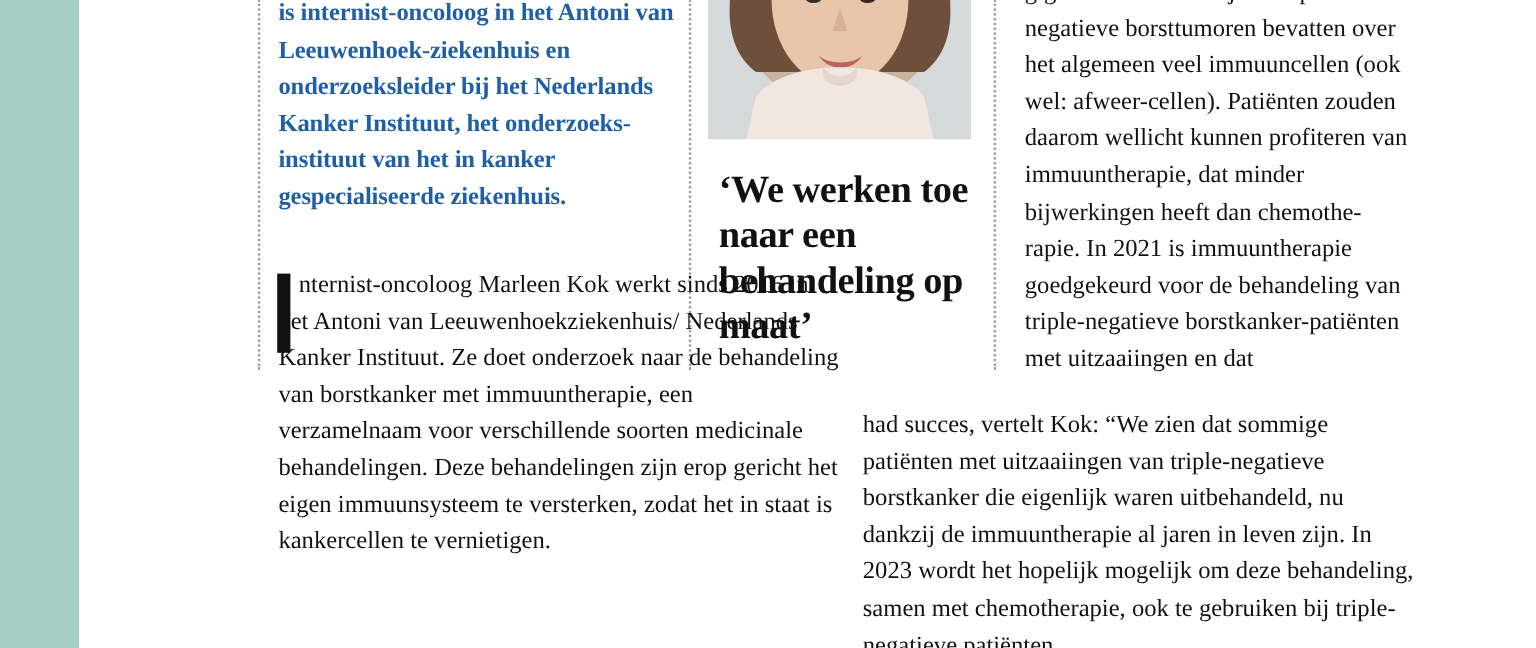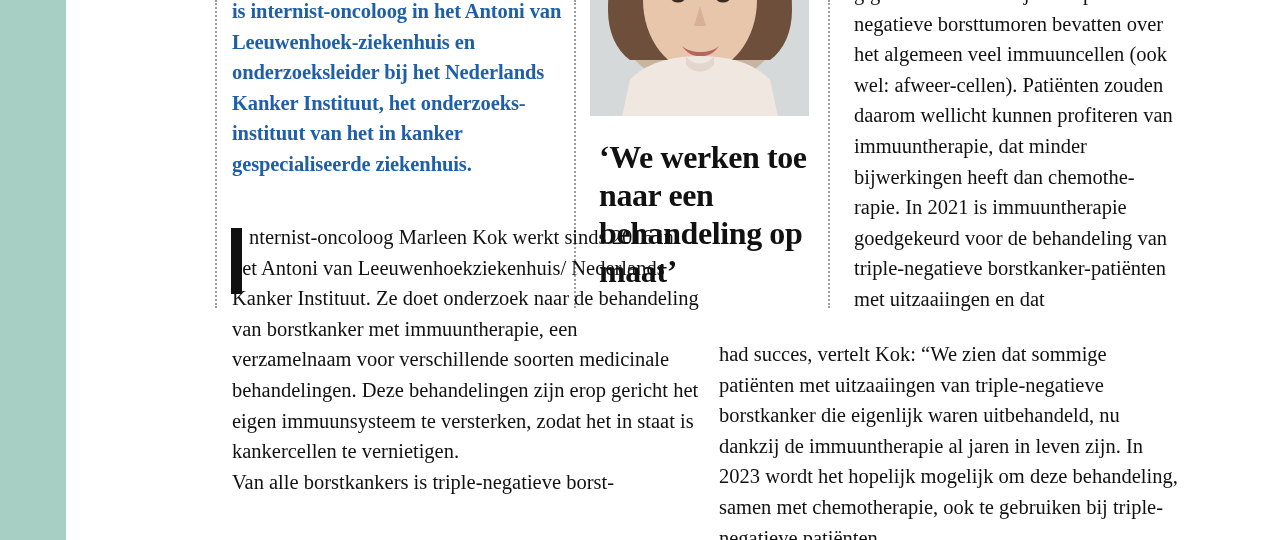--- a/index.html
+++ b/index.html
@@ -167,21 +167,20 @@
       </svg>
     </div>
 
     <div class="pullquote">‘We werken toe naar een behandeling op maat’</div>
 
     <div class="bodycol col-left-lower">
       <div class="dropcap-wrap">
         <div class="dropcap-bar"></div>
         <p class="hang1">nternist-oncoloog Marleen Kok werkt sinds 2016 in het Antoni van Leeuwenhoekziekenhuis/ Nederlands Kanker Instituut. Ze doet onderzoek naar de behandeling van borstkanker met immuuntherapie, een verzamelnaam voor verschillende soorten medicinale behandelingen. Deze behandelingen zijn erop gericht het eigen immuunsysteem te versterken, zodat het in staat is kankercellen te vernietigen.</p>
       </div>
-      <p>Van alle borstkankers is triple-negatieve borst-</p>
     </div>
 
     <div class="bodycol col-right-upper">
       <p>gigantisch kunnen zijn.” Triple-negatieve borsttumoren bevatten over het algemeen veel immuuncellen (ook wel: afweer-cellen). Patiënten zouden daarom wellicht kunnen profiteren van immuuntherapie, dat minder bijwerkingen heeft dan chemothe-rapie. In 2021 is immuuntherapie goedgekeurd voor de behandeling van triple-negatieve borstkanker-patiënten met uitzaaiingen en dat</p>
     </div>
 
     <div class="bodycol col-right-lower">
       <p>had succes, vertelt Kok: “We zien dat sommige patiënten met uitzaaiingen van triple-negatieve borstkanker die eigenlijk waren uitbehandeld, nu dankzij de immuuntherapie al jaren in leven zijn. In 2023 wordt het hopelijk mogelijk om deze behandeling, samen met chemotherapie, ook te gebruiken bij triple-negatieve patiënten</p>
     </div>
 

